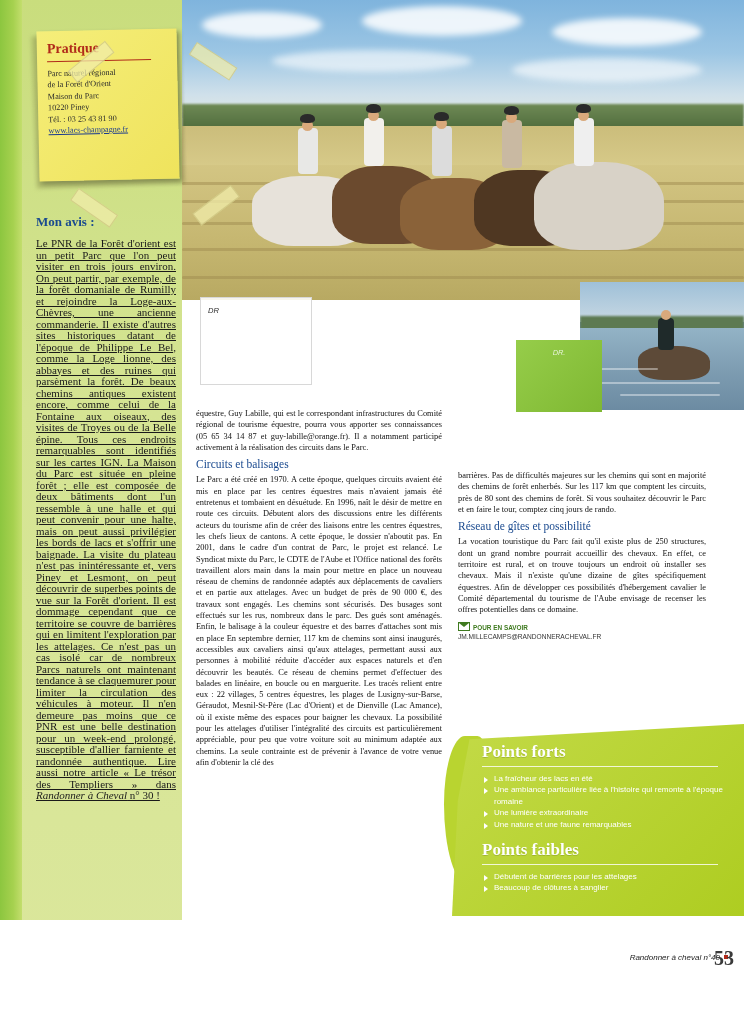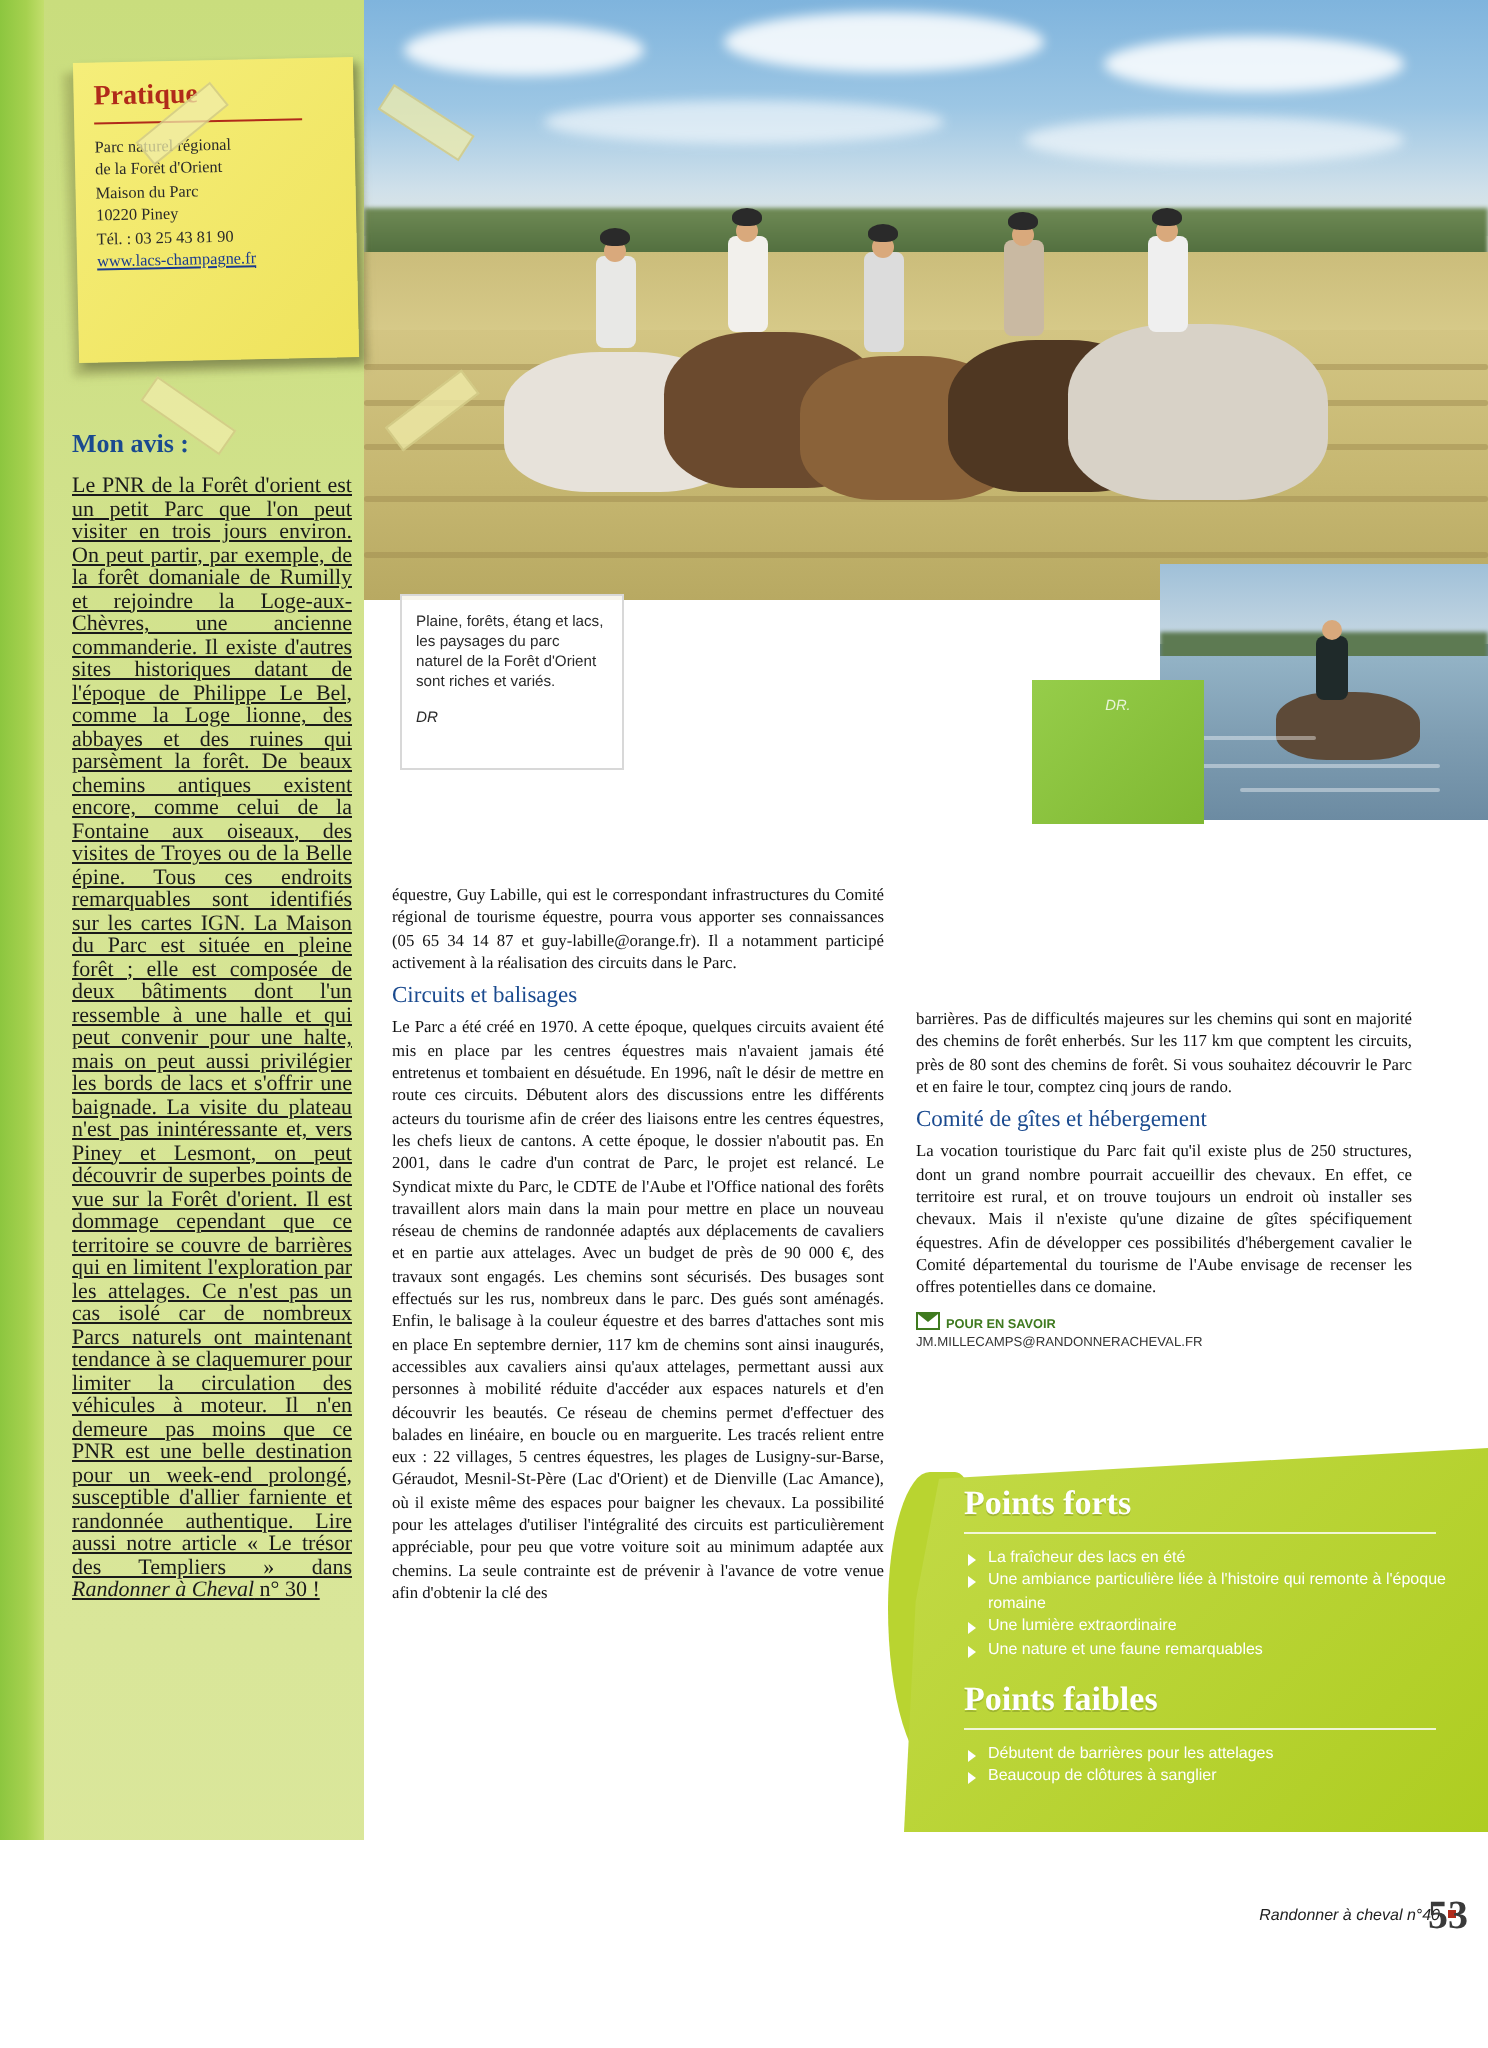--- a/index.html
+++ b/index.html
@@ -236,21 +236,20 @@
   .caption-green .credit { color: rgba(255,255,255,0.8); font-weight: normal; }
 
   
   .col {
     position: absolute;
     font-size: 8.4px;
     line-height: 11.3px;
     text-align: justify;
     color: #111;
     font-family: "Liberation Serif", serif;
-    margin-top: 34px;
   }
   .col p { margin: 0 0 6px 0; }
   .col-1 { left: 196px; top: 408px; width: 246px; }
   .col-2 { left: 458px; top: 470px; width: 248px; }
 
   h3.section {
     font-size: 11.5px;
     color: #1a4a8f;
     font-weight: normal;
     margin: 6px 0 4px 0;
@@ -424,21 +423,20 @@
     <div class="water-surface"></div>
     <div class="horse" style="left:58px; top:64px; width:72px; height:34px; background:#5d4a38;"></div>
     <div class="rider-body" style="left:78px; top:36px; width:16px; height:32px; background:#1f2a2a;"></div>
     <div class="rider-head" style="left:81px; top:28px; width:10px; height:10px;"></div>
     <div class="ripple" style="left:20px; top:100px; width:120px;"></div>
     <div class="ripple" style="left:40px; top:112px; width:100px;"></div>
     <div class="ripple" style="left:8px; top:86px; width:70px;"></div>
   </div>
 
   <div class="caption-main">
-    <p>Plaine, forêts, étang et lacs, les paysages du parc naturel de la Forêt d'Orient sont riches et variés.</p>
     <p class="credit">DR</p>
   </div>
 
   <div class="caption-green">
     <p class="credit">DR.</p>
   </div>
 
   <div class="pratique-shadow"></div>
   <div class="pratique">
     <div class="tape t1"></div>
@@ -461,21 +459,21 @@
   </div>
 
   <div class="col col-1">
     <p>équestre, Guy Labille, qui est le correspondant infrastructures du Comité régional de tourisme équestre, pourra vous apporter ses connaissances (05 65 34 14 87 et guy-labille@orange.fr). Il a notamment participé activement à la réalisation des circuits dans le Parc.</p>
     <h3 class="section">Circuits et balisages</h3>
     <p>Le Parc a été créé en 1970. A cette époque, quelques circuits avaient été mis en place par les centres équestres mais n'avaient jamais été entretenus et tombaient en désuétude. En 1996, naît le désir de mettre en route ces circuits. Débutent alors des discussions entre les différents acteurs du tourisme afin de créer des liaisons entre les centres équestres, les chefs lieux de cantons. A cette époque, le dossier n'aboutit pas. En 2001, dans le cadre d'un contrat de Parc, le projet est relancé. Le Syndicat mixte du Parc, le CDTE de l'Aube et l'Office national des forêts travaillent alors main dans la main pour mettre en place un nouveau réseau de chemins de randonnée adaptés aux déplacements de cavaliers et en partie aux attelages. Avec un budget de près de 90 000 €, des travaux sont engagés. Les chemins sont sécurisés. Des busages sont effectués sur les rus, nombreux dans le parc. Des gués sont aménagés. Enfin, le balisage à la couleur équestre et des barres d'attaches sont mis en place En septembre dernier, 117 km de chemins sont ainsi inaugurés, accessibles aux cavaliers ainsi qu'aux attelages, permettant aussi aux personnes à mobilité réduite d'accéder aux espaces naturels et d'en découvrir les beautés. Ce réseau de chemins permet d'effectuer des balades en linéaire, en boucle ou en marguerite. Les tracés relient entre eux : 22 villages, 5 centres équestres, les plages de Lusigny-sur-Barse, Géraudot, Mesnil-St-Père (Lac d'Orient) et de Dienville (Lac Amance), où il existe même des espaces pour baigner les chevaux. La possibilité pour les attelages d'utiliser l'intégralité des circuits est particulièrement appréciable, pour peu que votre voiture soit au minimum adaptée aux chemins. La seule contrainte est de prévenir à l'avance de votre venue afin d'obtenir la clé des</p>
   </div>
 
   <div class="col col-2">
     <p>barrières. Pas de difficultés majeures sur les chemins qui sont en majorité des chemins de forêt enherbés. Sur les 117 km que comptent les circuits, près de 80 sont des chemins de forêt. Si vous souhaitez découvrir le Parc et en faire le tour, comptez cinq jours de rando.</p>
-    <h3 class="section">Comité de gîtes et hébergement</h3>
+    <h3 class="section">Réseau de gîtes et possibilité</h3>
     <p>La vocation touristique du Parc fait qu'il existe plus de 250 structures, dont un grand nombre pourrait accueillir des chevaux. En effet, ce territoire est rural, et on trouve toujours un endroit où installer ses chevaux. Mais il n'existe qu'une dizaine de gîtes spécifiquement équestres. Afin de développer ces possibilités d'hébergement cavalier le Comité départemental du tourisme de l'Aube envisage de recenser les offres potentielles dans ce domaine.</p>
     <div class="contact-block">
       <div>
         <span class="env-icon"></span><span class="contact-label">POUR EN SAVOIR</span>
       </div>
       <div>JM.MILLECAMPS@RANDONNERACHEVAL.FR</div>
     </div>
   </div>
 
   <div class="points-blob"></div>

